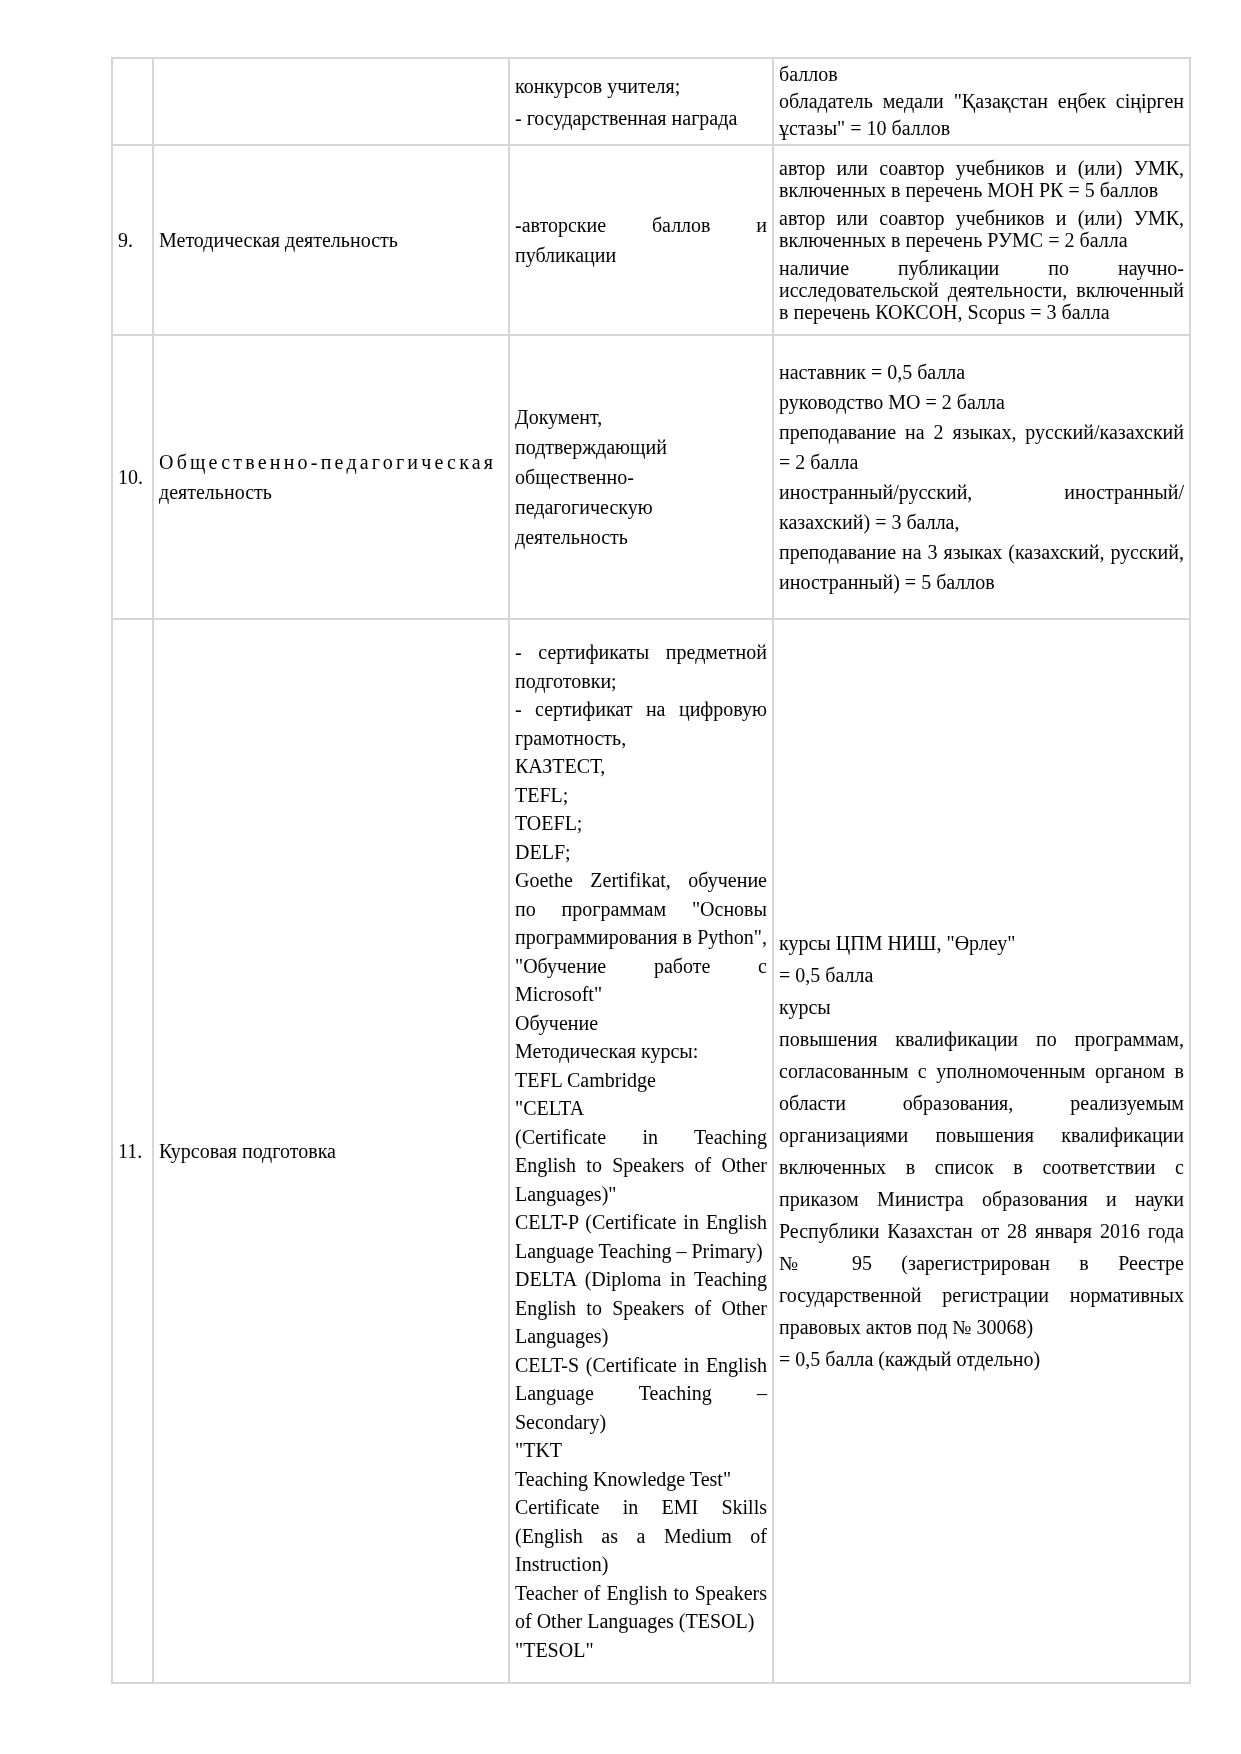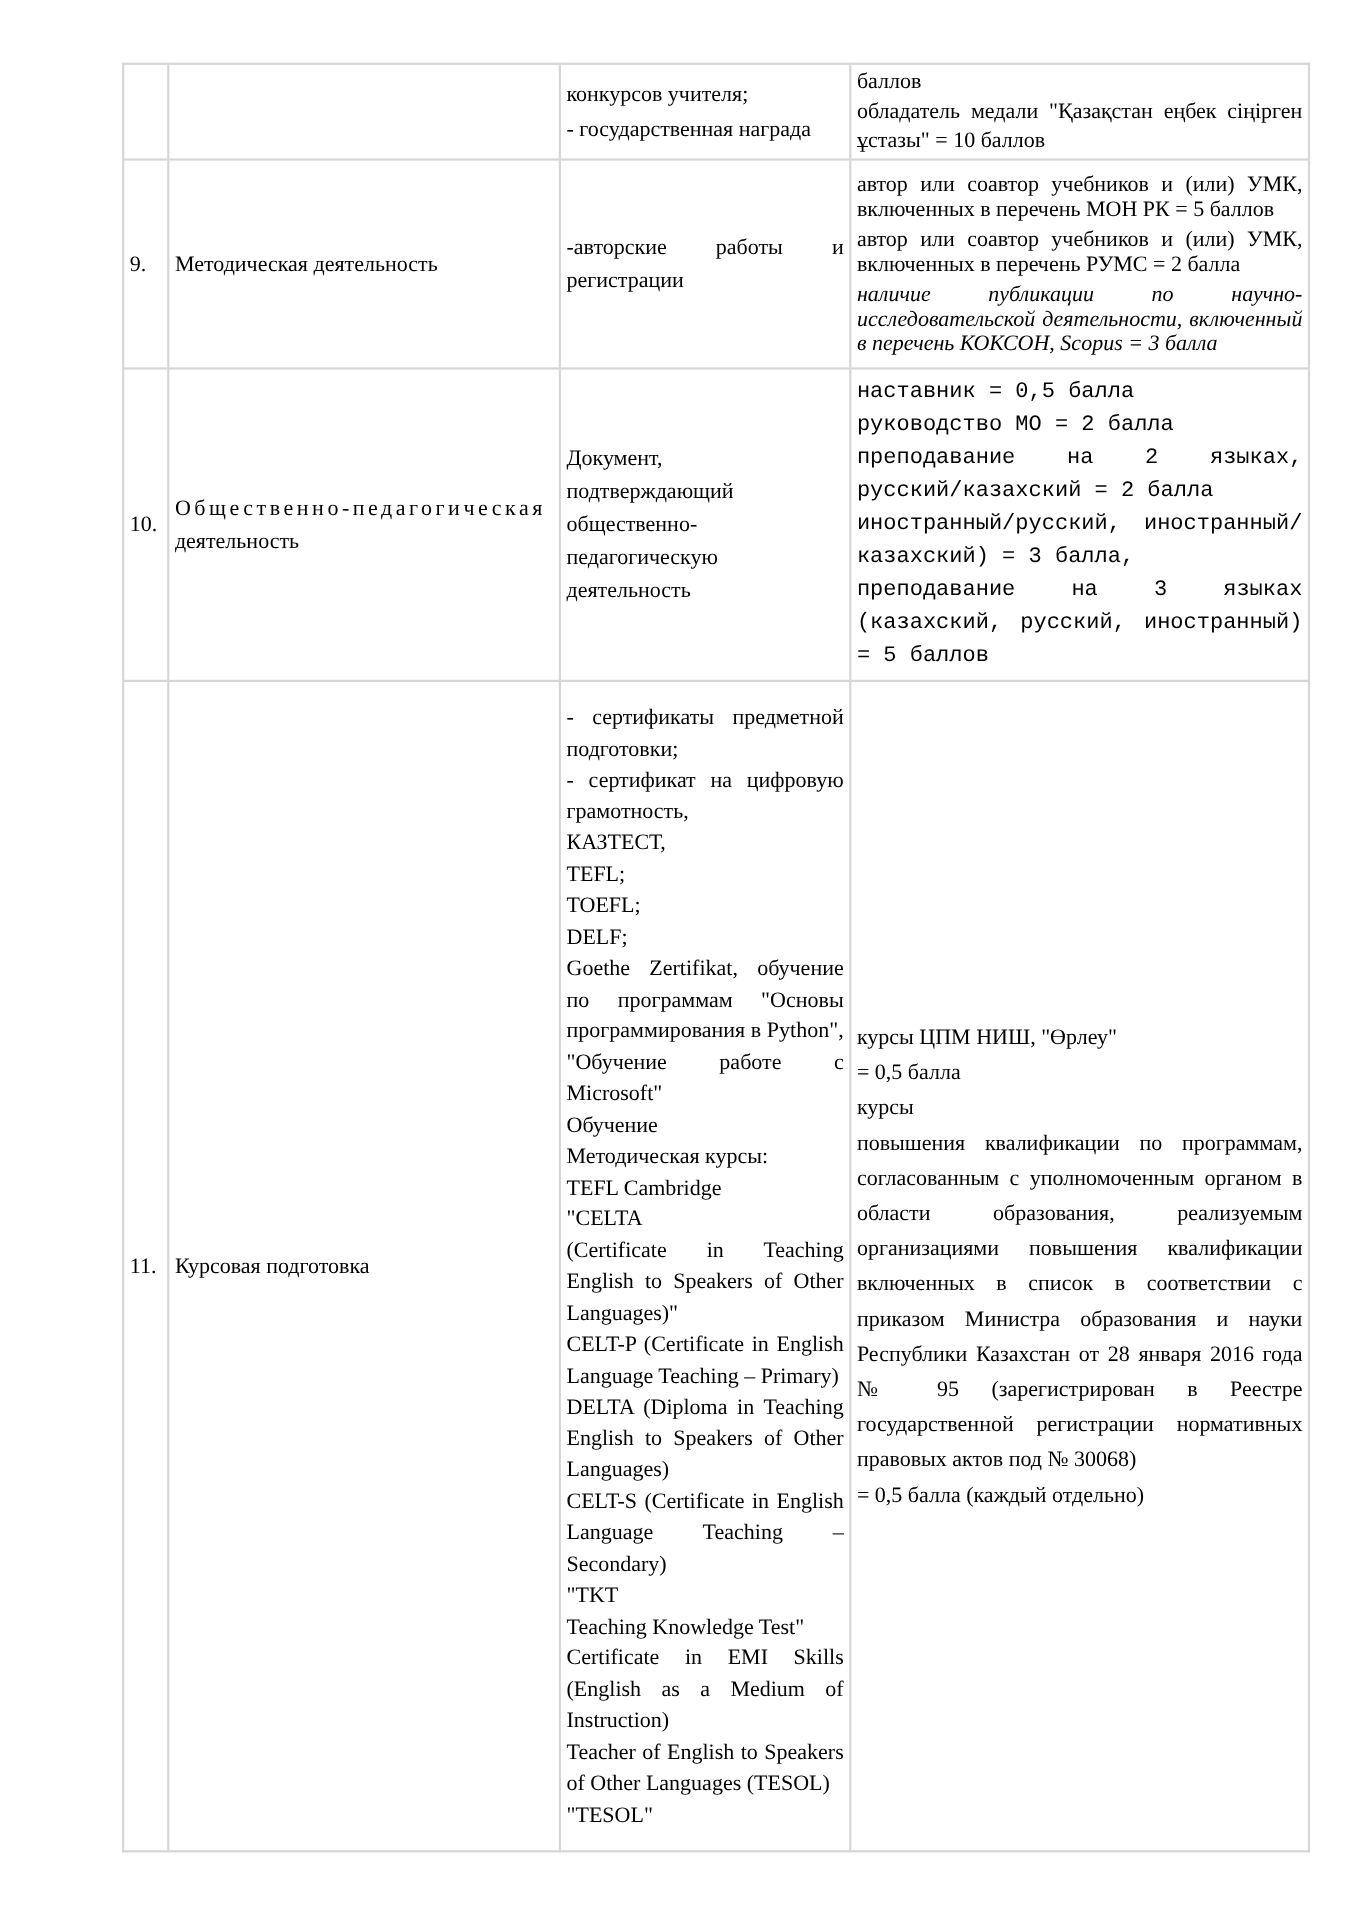--- a/index.html
+++ b/index.html
@@ -32,25 +32,25 @@
     overflow: hidden;
   }
   td.c-num { padding-left: 4px; }
   .doc-table p { margin: 0; }
   
   .rA-doc p  { line-height: 32px; }
   .rA-pts p  { line-height: 27px; text-align: justify; }
   
   .r9-doc p  { line-height: 30px; text-align: justify; }
   .r9-pts p  { line-height: 22px; margin-bottom: 6px; text-align: justify; }
-  .r9-pts p:last-child { margin-bottom: 0; font-style: italic; }
+  .r9-pts p:last-child { margin-bottom: 0; }
   
   .spaced    { letter-spacing: 3.2px; text-align: right; }
   .prelines  { white-space: pre-line; line-height: 30px; }
-  .r10-pts p { line-height: 30px; text-align: justify; font-family: Liberation Mono, monospace; }
+  .r10-pts p { line-height: 30px; text-align: justify; }
   
   .r11-doc p { line-height: 28.5px; text-align: justify; }
   .r11-pts p { line-height: 32px; text-align: justify; }
 </style>
 </head>
 <body>
 
 <div class="page">
   <table class="doc-table">
     <colgroup>
@@ -71,21 +71,21 @@
         <td class="c-pts rA-pts">
             <p>баллов</p>
             <p>обладатель медали "Қазақстан еңбек сіңірген ұстазы" = 10 баллов</p>
           </td>
       </tr>
 
       <tr style="height:190px">
         <td class="c-num">9.</td>
         <td class="c-act">Методическая деятельность</td>
         <td class="c-doc r9-doc">
-            <p>-авторские работы и регистрации</p>
+            <p>-авторские баллов и публикации</p>
           </td>
         <td class="c-pts r9-pts">
             <p>автор или соавтор учебников и (или) УМК, включенных в перечень МОН РК = 5 баллов</p>
             <p>автор или соавтор учебников и (или) УМК, включенных в перечень РУМС = 2 балла</p>
             <p>наличие публикации по научно-исследовательской деятельности, включенный в перечень КОКСОН, Scopus = 3 балла</p>
           </td>
       </tr>
 
       <tr style="height:284px">
         <td class="c-num">10.</td>

